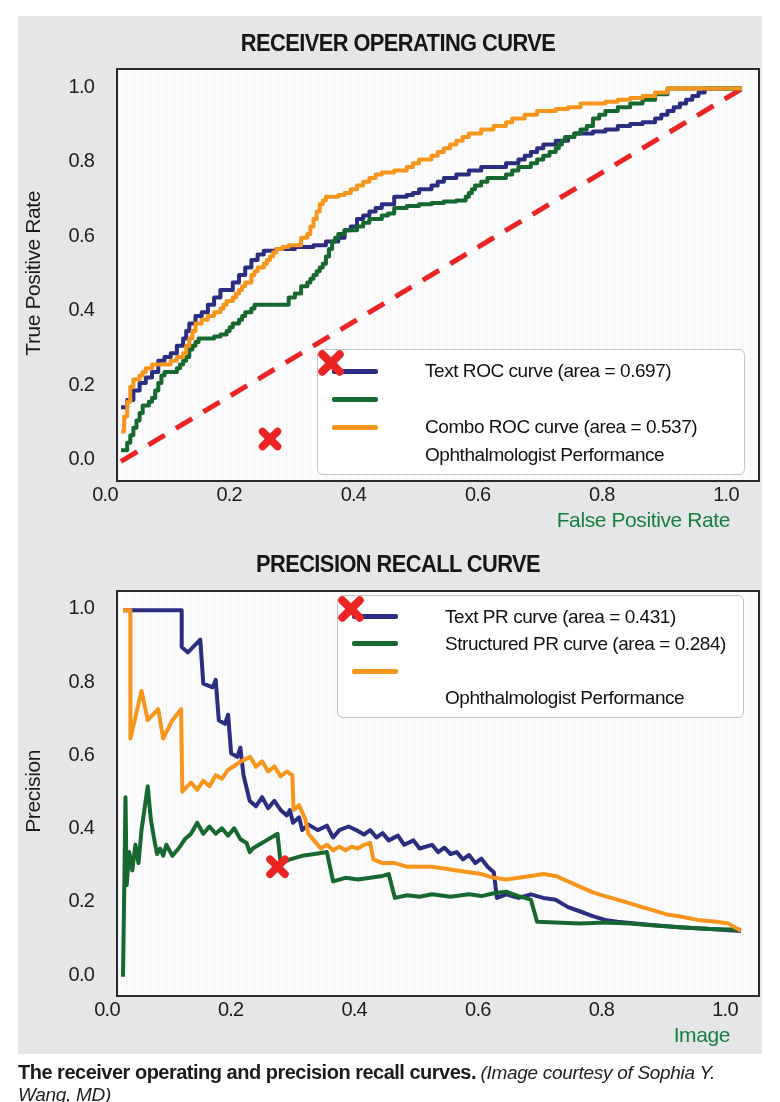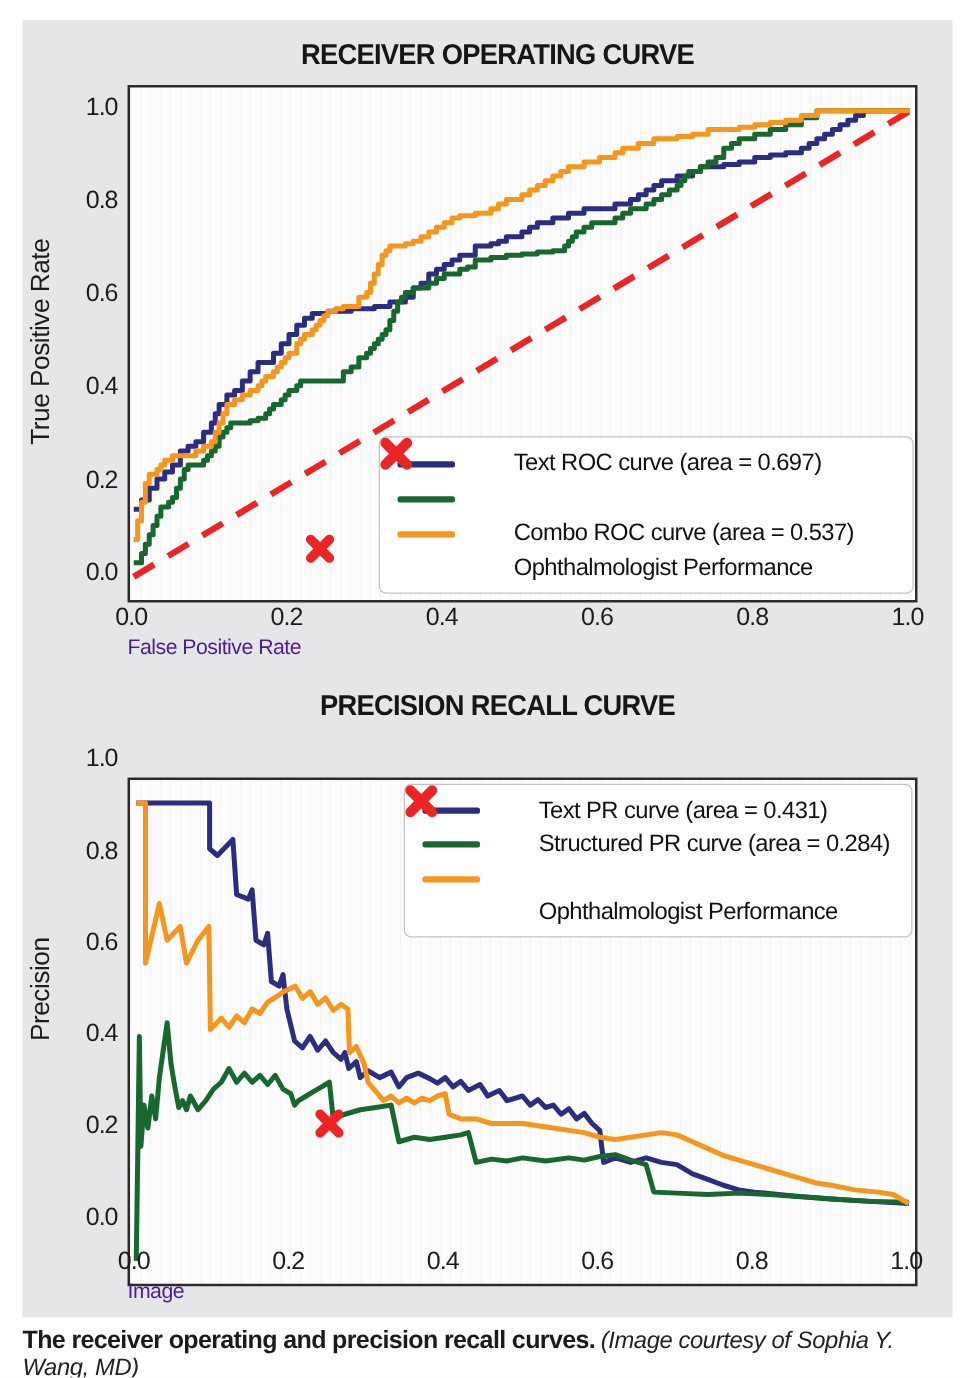--- a/index.html
+++ b/index.html
@@ -15,33 +15,33 @@
   .ylab{position:absolute;width:30px;display:flex;align-items:center;justify-content:center;
         font-size:21px;color:#1c1c1c;letter-spacing:-0.4px;}
   .ylab span{writing-mode:vertical-rl;transform:rotate(180deg);white-space:nowrap;}
   .c0 .ylab{left:18px;top:68px;height:410px;}
   .c1 .ylab{left:18px;top:590px;height:403px;}
   .yticks{position:absolute;width:52px;}
   .c0 .yticks{left:42px;top:68px;height:410px;}
   .c1 .yticks{left:42px;top:590px;height:403px;}
   .yticks span{position:absolute;right:0;width:52px;text-align:right;font-size:20px;
         letter-spacing:-0.8px;color:#1c1c1c;}
-  .plotbox{position:absolute;left:102px;width:628px;border:2.5px solid #2b2b2b;
+  .plotbox{position:absolute;left:116px;width:628px;border:2.5px solid #2b2b2b;
         background:repeating-linear-gradient(90deg, rgba(110,115,125,0.07) 0 1px, transparent 1px 8px),#fcfcfd;
-        box-sizing:content-box;}
+        box-sizing:content-box;padding-left:12px;}
   .c0 .plotbox{top:68px;height:410px;}
-  .c1 .plotbox{top:590px;height:403px;margin-top:32px;}
+  .c1 .plotbox{top:590px;height:403px;}
   .plotbox svg{position:absolute;left:0;top:0;display:block;overflow:visible;}
   .xticks{position:absolute;left:102px;width:628px;height:24px;}
   .c0 .xticks{top:483px;}
   .c1 .xticks{top:998px;}
   .xticks span{position:absolute;width:44px;margin-left:-22px;text-align:center;font-size:20px;
         letter-spacing:-0.8px;color:#1c1c1c;}
-  .xlab{position:absolute;left:102px;width:628px;text-align:left;font-size:17px;
-        letter-spacing:-0.4px;color:#4c1d95;}
+  .xlab{position:absolute;left:102px;width:628px;text-align:right;font-size:21px;
+        letter-spacing:-0.4px;color:#15803d;}
   .c0 .xlab{top:508px;}
   .c1 .xlab{top:1023px;}
   .legend{position:absolute;background:#ffffff;border:1.5px solid #c3c3c3;border-radius:6px;
         box-sizing:border-box;padding:7px 10px 5px 14px;display:flex;flex-direction:column;
         justify-content:space-around;}
   .c0 .legend{left:199px;top:279px;width:428px;height:126px;}
   .c1 .legend{left:219px;top:3px;width:407px;height:123px;}
   .legend-row{display:flex;align-items:center;height:28px;}
   .legend-swatch{width:46px;height:5px;border-radius:2px;flex:0 0 46px;}
   .legend-xwrap{width:46px;flex:0 0 46px;display:flex;justify-content:center;}

